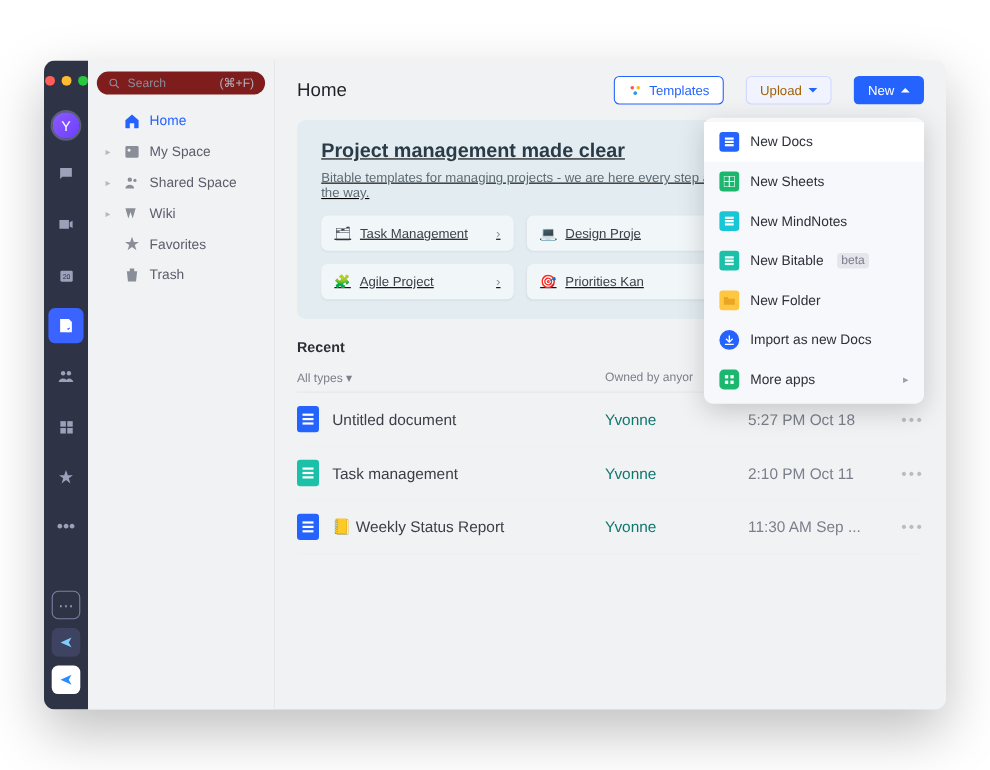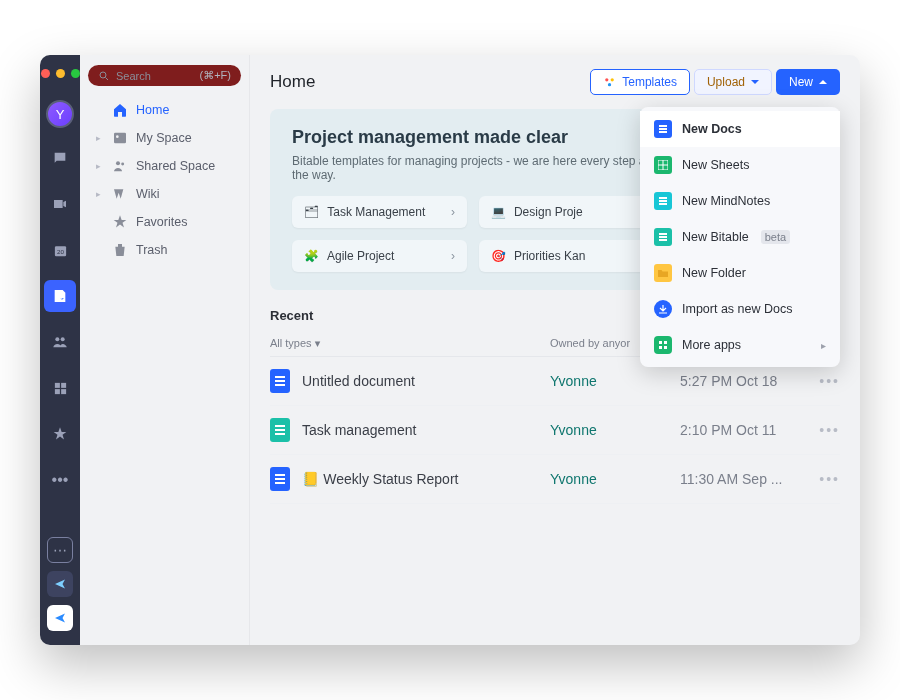--- a/index.html
+++ b/index.html
@@ -24,48 +24,48 @@
 .search .kbd{margin-left:auto;color:#b0b3bd;}
 .nav-item { display:flex;align-items:center;gap:8px;padding:6px 8px;font-size:12.5px;color:#5a5e6b;border-radius:6px;cursor:pointer;}
 .nav-item.active { color:#2563ff; font-weight:500;}
 .nav-item .chev { font-size:9px;color:#b6b9c4;width:8px;}
 .nav-item svg,.nav-item .ico { width:16px;height:16px;flex-shrink:0;}
 .nav-item.active svg { fill:#2563ff;}
 
 .main { flex:1; display:flex; flex-direction:column; padding: 14px 20px; overflow:hidden; position:relative;}
 .header { display:flex; align-items:center; margin-bottom:14px;}
 .header h1 { font-size:17px; font-weight:500; color:#1f2329;}
-.header .actions { margin-left:auto; display:flex; gap:4px;}
+.header .actions { margin-left:auto; display:flex; gap:20px;}
 .btn { display:flex;align-items:center;gap:6px;padding:5px 12px;font-size:12px;border-radius:5px;cursor:pointer;border:1px solid transparent;}
 .btn.tmpl { border-color:#2563ff;color:#2563ff;background:#fff;}
 .btn.upload { border-color:#cfd8ff;color:#a16207;background:#f1f4ff;}
 .btn.new { background:#2563ff;color:#fff;}
 .tri-down{width:0;height:0;border-left:4px solid transparent;border-right:4px solid transparent;}
 .btn.upload .tri-down{border-top:4px solid #2563ff;}
 .btn.new .tri-up{width:0;height:0;border-left:4px solid transparent;border-right:4px solid transparent;border-bottom:4px solid #fff;}
 
-.banner { background:#e3edf1;border-radius:8px;padding:18px 22px;}
+.banner { background:#e3edf1;border-radius:8px;padding:18px 22px;text-decoration:underline;}
 .banner h2 { font-size:18px;font-weight:600;color:#2a3b47;margin-bottom:6px;}
 .banner p { font-size:12px;color:#5e6b73;margin-bottom:14px;max-width:380px;}
 .chips { display:flex; gap:12px; flex-wrap:wrap;}
 .chip { background:#f1f6f9;border-radius:6px;padding:9px 12px;display:flex;align-items:center;gap:8px;font-size:12px;color:#3a4149;width:175px;cursor:pointer;box-shadow:0 1px 2px rgba(0,0,0,0.05);}
 .chip .go { margin-left:auto;color:#8b95a0;font-size:12px;}
 
 .recent-h { font-size:13px;font-weight:700;color:#2c2f36;margin:18px 0 8px;}
 .filters { display:flex;font-size:11px;color:#7a7f8b;padding:6px 0;border-bottom:1px solid #e5e7eb;}
 .filters .f1{width:280px;} .filters .f2{width:130px;} .filters .f3{flex:1;} .filters .grid-ico{color:#9ca0ab;}
 .row { display:flex;align-items:center;padding:12px 0;border-bottom:1px solid #eef0f3;font-size:14px;color:#3a3e47;}
 .row .doc-ico{width:20px;height:24px;border-radius:3px;margin-right:12px;display:flex;align-items:center;justify-content:center;}
 .row .doc-ico.blue{background:#2563ff;} .row .doc-ico.teal{background:#1bc0a8;}
 .row .doc-ico span{width:10px;height:2px;background:#fff;box-shadow:0 -4px 0 #fff,0 4px 0 #fff;}
 .row .name{width:248px;} .row .owner{width:130px;color:#0f766e;} .row .time{flex:1;color:#7a7f8b;} .row .dots{color:#b8bcc6;letter-spacing:2px;}
 
 .menu { position:absolute; top:52px; right:20px; width:200px; background:#f7f8fb; border-radius:8px; box-shadow:0 6px 24px rgba(0,0,0,0.18); padding:4px 0; font-size:12.5px;}
 .menu-item { display:flex;align-items:center;gap:10px;padding:9px 14px;color:#2c3038;cursor:pointer;}
-.menu-item.hover { background:#fff;font-weight:bold;}
+.menu-item.hover { background:#fff;}
 .menu-item .mico{width:18px;height:18px;border-radius:3px;display:flex;align-items:center;justify-content:center;flex-shrink:0;}
 .menu-item .mico.docs{background:#2563ff;} .menu-item .mico.sheets{background:#1bb76e;}
 .menu-item .mico.mind{background:#18c6d6;} .menu-item .mico.bit{background:#1bc0a8;}
 .menu-item .mico.folder{background:#ffc642;} .menu-item .mico.import{background:#2563ff;border-radius:50%;}
 .menu-item .mico.more{background:#1bb76e;border-radius:4px;}
 .menu-item .mico span{width:8px;height:1.5px;background:#fff;box-shadow:0 -3px 0 #fff,0 3px 0 #fff;}
 .menu-item .badge{background:#e4e6ec;color:#7a7f8b;font-size:11px;padding:1px 4px;border-radius:3px;margin-left:2px;}
 .menu-item .arrow{margin-left:auto;color:#9ca0ab;font-size:10px;}
 
 .filters span, .row .dots { cursor: default; }

